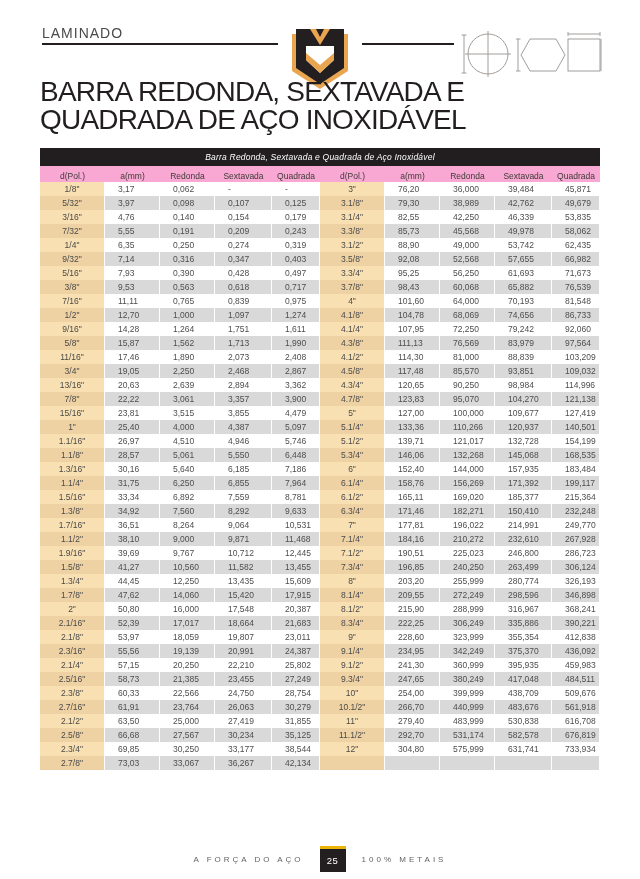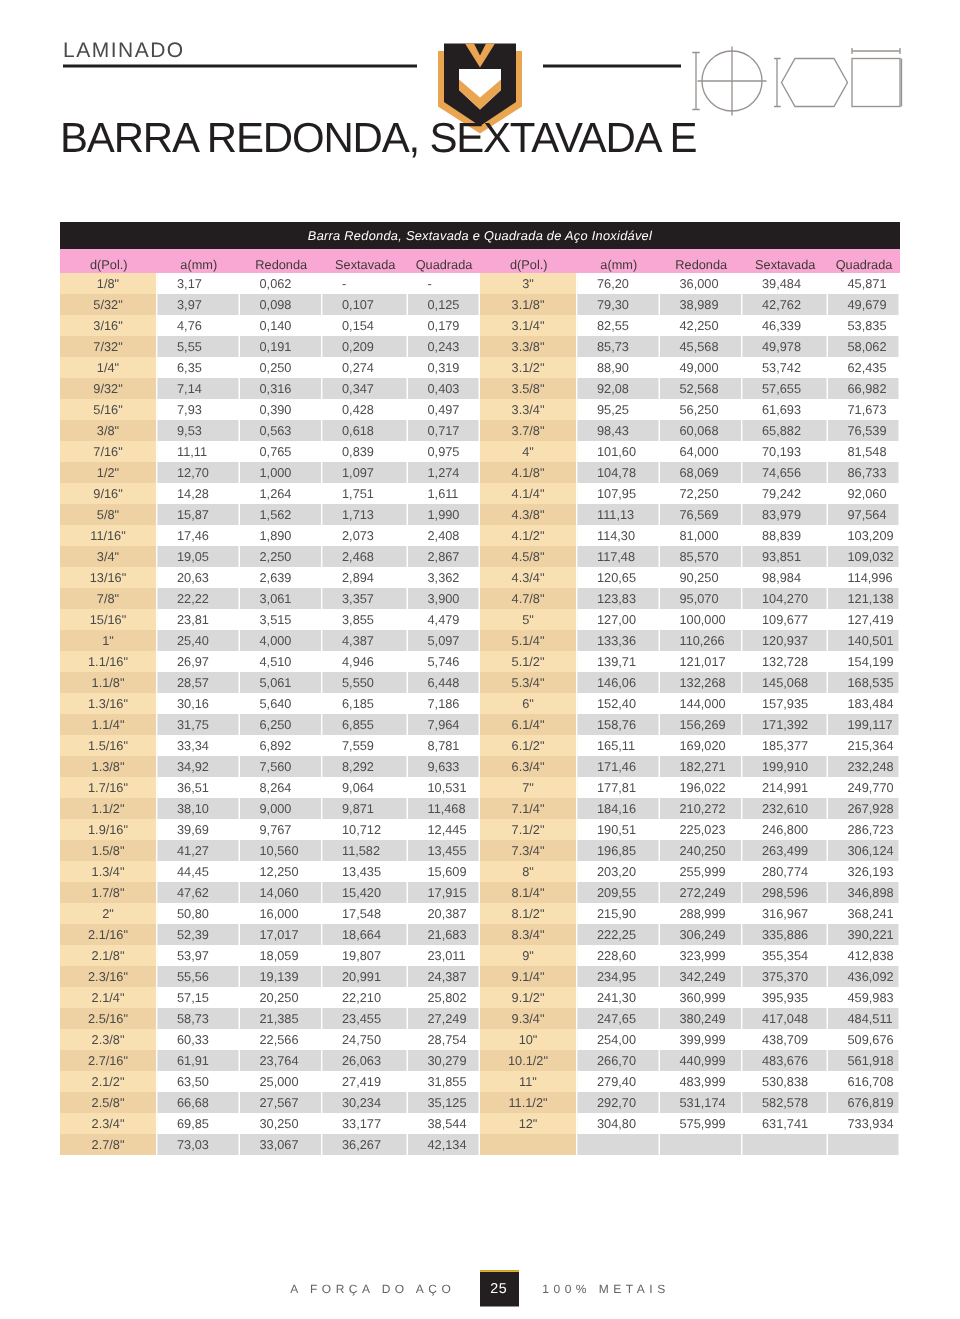--- a/index.html
+++ b/index.html
@@ -49,21 +49,21 @@
   .tr.even .td-d{background:#efd2a4;}
   
   .footer{
     position:absolute;left:0;top:845px;width:640px;height:28px;
     display:flex;align-items:center;justify-content:center;gap:16px;
   }
   .footer .tagline{
     font-size:8px;letter-spacing:3px;color:#636363;
   }
   .page-number-box{
-    width:26px;height:23px;background:#231f20;border-top:1px solid #eab308;
+    width:26px;height:23px;background:#231f20;border-top:3px solid #eab308;
     color:#ffffff;font-size:9.5px;letter-spacing:0.5px;
     display:flex;align-items:center;justify-content:center;box-sizing:content-box;
   }
 </style>
 </head>
 <body>
 
 <div>
 
   <span class="category-label">LAMINADO</span>
@@ -100,20 +100,21 @@
       <rect x="108" y="10" width="32" height="32"></rect>
       <line x1="108" y1="5" x2="140" y2="5"></line>
       <line x1="108" y1="3" x2="108" y2="7"></line>
       <line x1="140" y1="3" x2="140" y2="7"></line>
       <line x1="141" y1="10" x2="141" y2="42"></line>
     </g>
   </svg>
 
   <h1 class="page-title">
     <span>BARRA REDONDA, SEXTAVADA E</span><br>
+    <span>QUADRADA DE AÇO INOXIDÁVEL</span>
   </h1>
 
   <div class="table-wrap">
     <div class="table-caption">Barra Redonda, Sextavada e Quadrada de Aço Inoxidável</div>
     <div class="thead" id="thead">
         <div class="th">d(Pol.)</div>
         <div class="th">a(mm)</div>
         <div class="th">Redonda</div>
         <div class="th">Sextavada</div>
         <div class="th">Quadrada</div>
@@ -402,21 +403,21 @@
         </div>
         <div class="tr even">
           <div class="td td-d">1.3/8"</div>
           <div class="td">34,92</div>
           <div class="td">7,560</div>
           <div class="td">8,292</div>
           <div class="td">9,633</div>
           <div class="td td-d">6.3/4"</div>
           <div class="td">171,46</div>
           <div class="td">182,271</div>
-          <div class="td">199,910</div>
+          <div class="td">150,410</div>
           <div class="td">232,248</div>
         </div>
         <div class="tr odd">
           <div class="td td-d">1.7/16"</div>
           <div class="td">36,51</div>
           <div class="td">8,264</div>
           <div class="td">9,064</div>
           <div class="td">10,531</div>
           <div class="td td-d">7"</div>
           <div class="td">177,81</div>

